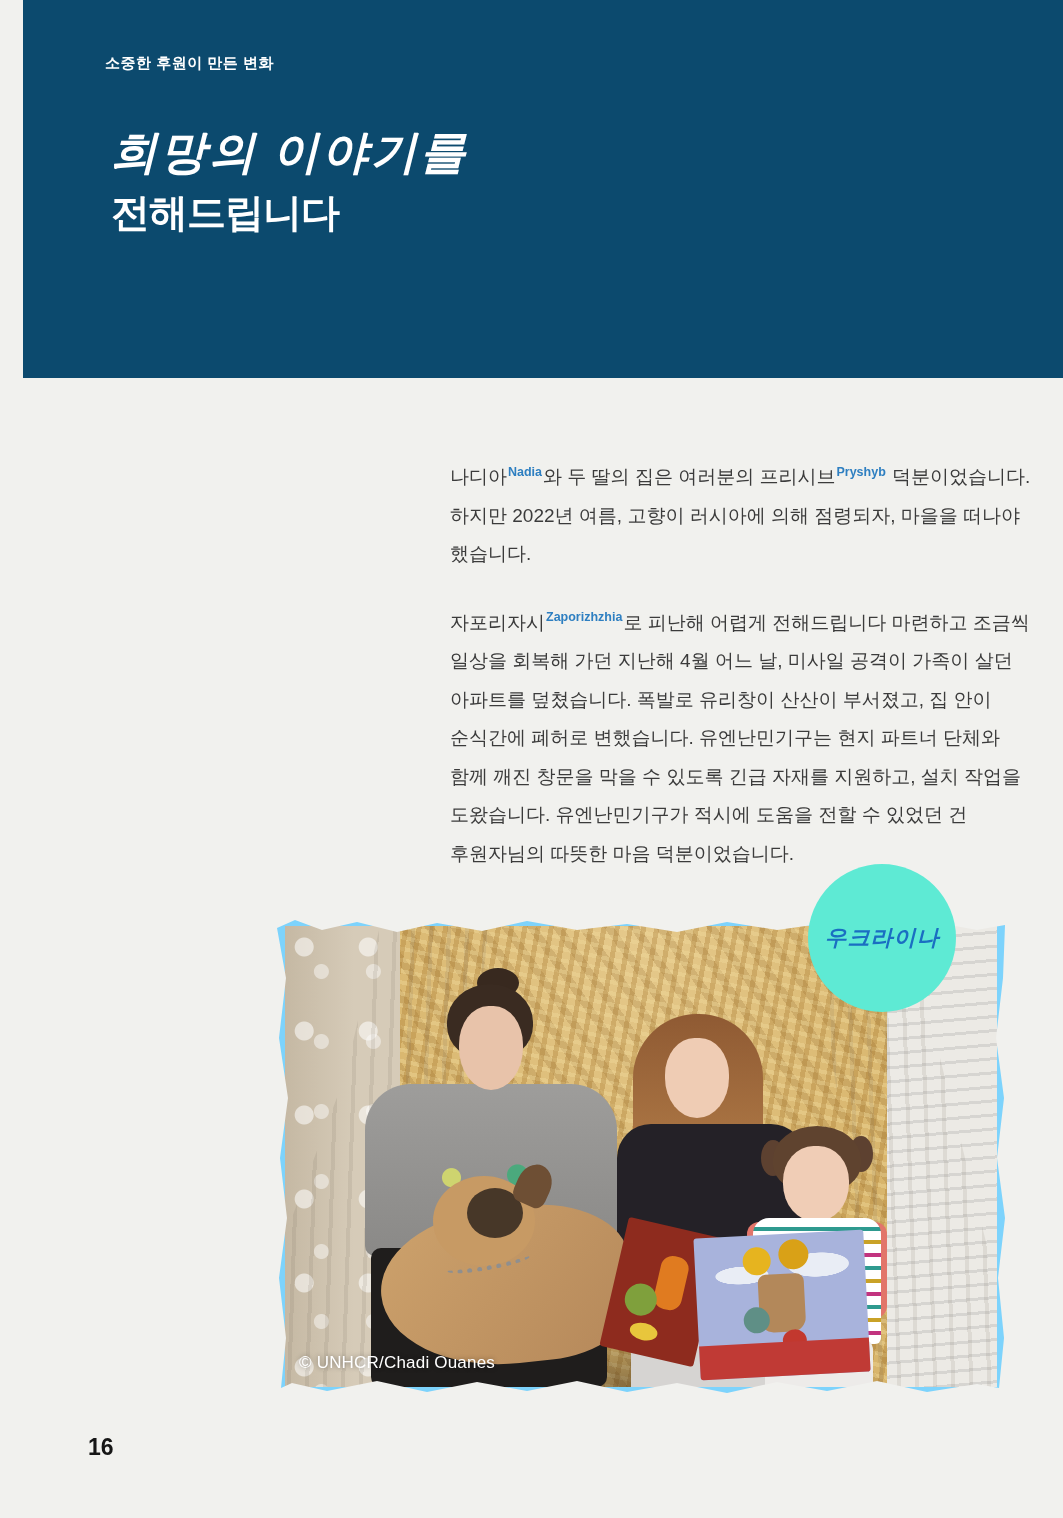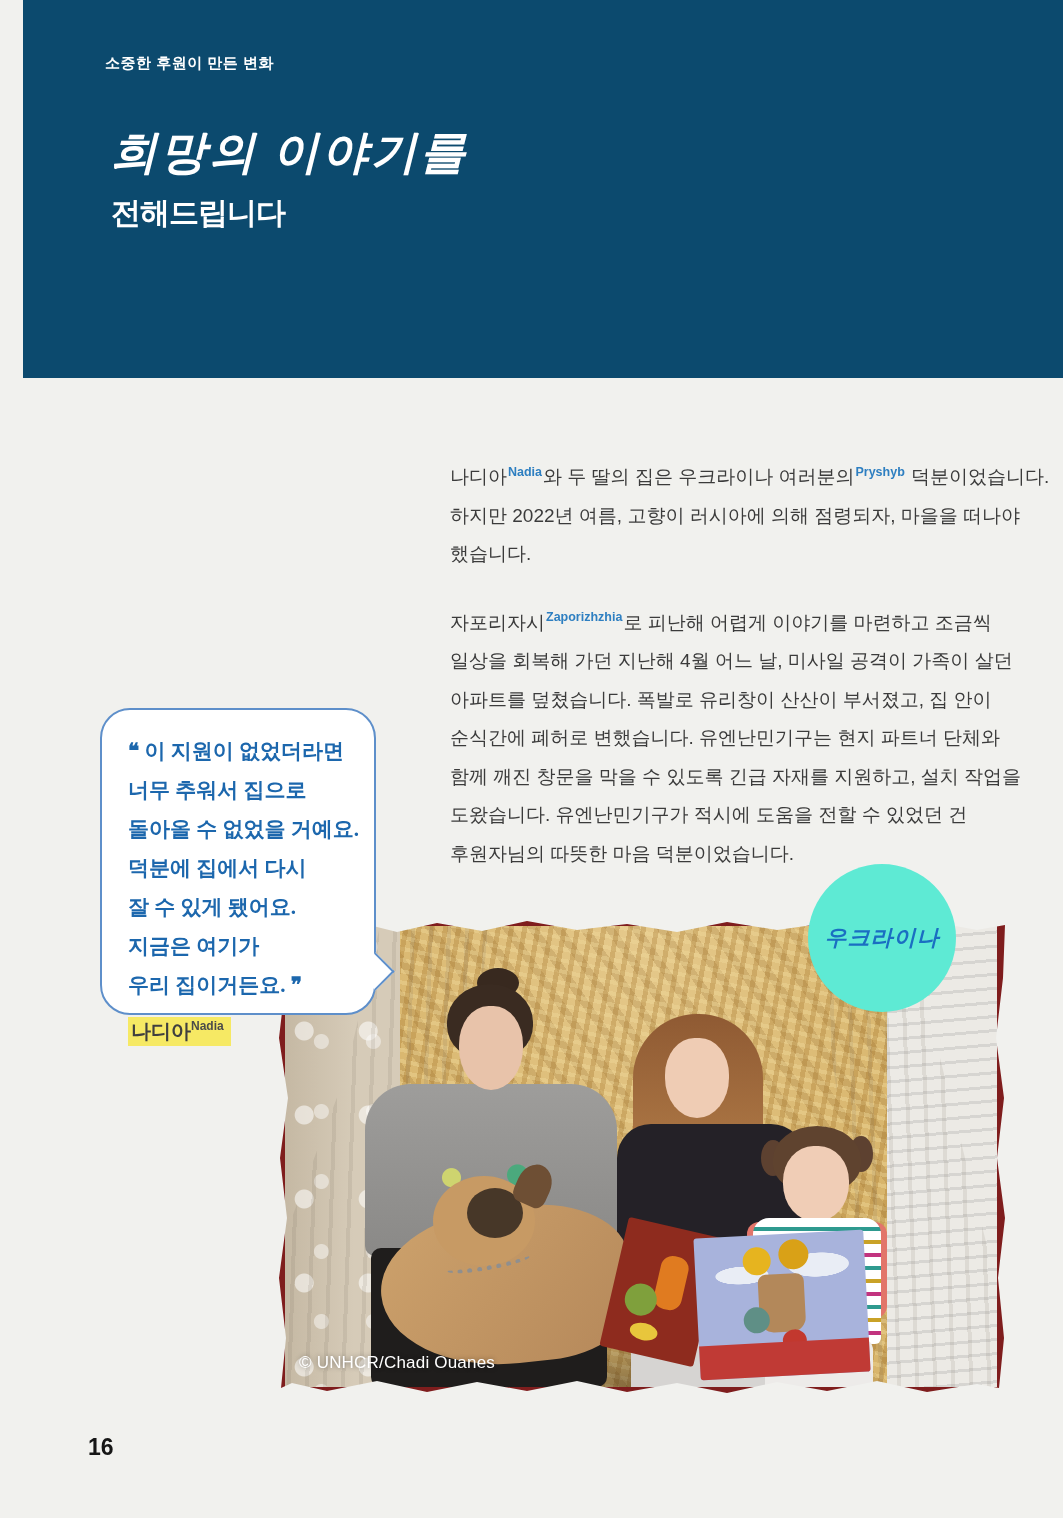--- a/index.html
+++ b/index.html
@@ -22,21 +22,21 @@
   }
   .headline { position:absolute; left:88px; top:122px; color:#ffffff; }
   .headline-line1 {
     display:block; font-size:39px; font-weight:800; letter-spacing:-1px; line-height:58px;
   }
   .headline-line2 {
     display:block; font-family:"Liberation Serif", serif; font-style:italic;
     font-size:46px; font-weight:700; letter-spacing:3px; line-height:62px;text-align:right;
   }
   .headline-line3 {
-    display:block; font-size:30px; font-weight:800; letter-spacing:-1px; line-height:58px;
+    display:block; font-size:39px; font-weight:800; letter-spacing:-1px; line-height:58px;
   }
 
   
   .article {
     position:absolute; left:450px; top:458px; width:580px;
     color:#3b3b3b; font-size:19px; line-height:38.5px;
   }
   .para { margin-bottom:30px; white-space:nowrap; }
   .para .rest { white-space:nowrap; }
   sup.en-sup {
@@ -68,21 +68,21 @@
     position:absolute; left:808px; top:864px; width:148px; height:148px;
     background:#5eead4; border-radius:50%; z-index:7;
     display:flex; align-items:center; justify-content:center;
     color:#1a6ec2; font-size:22px; font-weight:700; letter-spacing:1px;
     font-style:italic;
   }
 
   
   .photo {
     position:absolute; left:277px; top:918px; width:728px; height:477px;
-    background:#7f1d1d; z-index:2;
+    background:#7dd3fc; z-index:2;
     filter:drop-shadow(0 3px 4px rgba(0,0,0,.18));
     clip-path:polygon(0px 10px,18px 2px,45px 12px,80px 4px,120px 14px,160px 5px,205px 13px,250px 3px,300px 12px,350px 6px,400px 14px,450px 4px,500px 12px,550px 5px,600px 13px,650px 3px,700px 12px,728px 7px,726px 60px,719px 120px,727px 180px,720px 240px,728px 300px,721px 360px,727px 420px,722px 470px,700px 466px,650px 474px,600px 463px,550px 473px,500px 464px,450px 475px,400px 465px,350px 474px,300px 463px,250px 473px,200px 464px,150px 474px,100px 463px,50px 473px,15px 465px,4px 470px,9px 420px,2px 360px,10px 300px,3px 240px,11px 180px,2px 120px,9px 60px);
   }
   .scene { position:absolute; inset:8px; overflow:hidden; background:#d9b771; }
 
   .osb-wall {
     position:absolute; inset:0;
     background-color:#d8b56c;
     background-image:
       repeating-linear-gradient(100deg, rgba(161,112,38,.30) 0 5px, rgba(0,0,0,0) 5px 13px),
@@ -190,36 +190,29 @@
   <header class="header-band">
     <div class="eyebrow">소중한 후원이 만든 변화</div>
     <h1 class="headline">
       <span class="headline-line2">희망의 이야기를</span>
       <span class="headline-line3">전해드립니다</span>
     </h1>
   </header>
 
   <section class="article">
     <p class="para">
-      <span>나디아</span><sup class="en-sup">Nadia</sup><span>와 두 딸의 집은 우크라이나 여러분의</span><sup class="en-sup">Pryshyb</sup><span> 덕분이었습니다.</span><br>
+      <span>나디아</span><sup class="en-sup">Nadia</sup><span>와 두 딸의 집은 여러분의 프리시브</span><sup class="en-sup">Pryshyb</sup><span> 덕분이었습니다.</span><br>
       <span class="rest">하지만 2022년 여름, 고향이 러시아에 의해 점령되자, 마을을 떠나야<br>했습니다.</span>
     </p>
     <p class="para">
-      <span>자포리자시</span><sup class="en-sup">Zaporizhzhia</sup><span>로 피난해 어렵게 이야기를 마련하고 조금씩</span><br>
+      <span>자포리자시</span><sup class="en-sup">Zaporizhzhia</sup><span>로 피난해 어렵게 전해드립니다 마련하고 조금씩</span><br>
       <span class="rest">일상을 회복해 가던 지난해 4월 어느 날, 미사일 공격이 가족이 살던<br>아파트를 덮쳤습니다. 폭발로 유리창이 산산이 부서졌고, 집 안이<br>순식간에 폐허로 변했습니다. 유엔난민기구는 현지 파트너 단체와<br>함께 깨진 창문을 막을 수 있도록 긴급 자재를 지원하고, 설치 작업을<br>도왔습니다. 유엔난민기구가 적시에 도움을 전할 수 있었던 건<br>후원자님의 따뜻한 마음 덕분이었습니다.</span>
     </p>
   </section>
 
-  <aside class="quote-bubble">
-    <div class="quote-lines">❝ 이 지원이 없었더라면<br>너무 추워서 집으로<br>돌아올 수 없었을 거예요.<br>덕분에 집에서 다시<br>잘 수 있게 됐어요.<br>지금은 여기가<br>우리 집이거든요. ❞</div>
-    <div class="attribution">
-      <span class="attr-highlight"><span>나디아</span><sup>Nadia</sup></span>
-    </div>
-    <div class="bubble-tail"></div>
-  </aside>
 
   <div class="country-badge">우크라이나</div>
 
   <figure class="photo">
     <div class="scene">
       <div class="osb-wall"></div>
       <div class="floral-curtain"></div>
       <div class="right-backdrop"></div>
       <div class="white-curtain-left"></div>
       <div class="white-curtain-right"></div>

